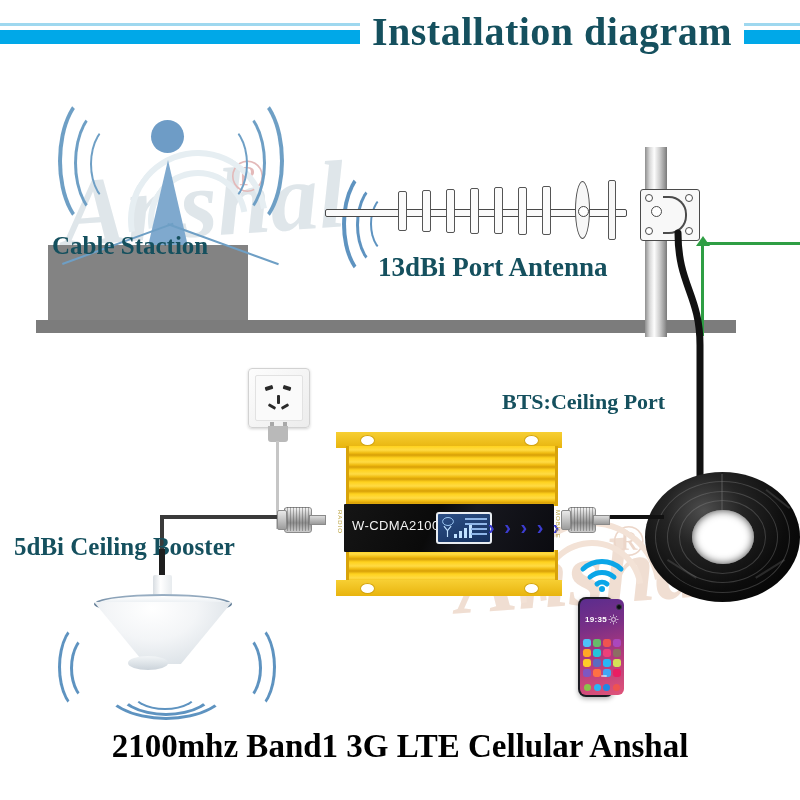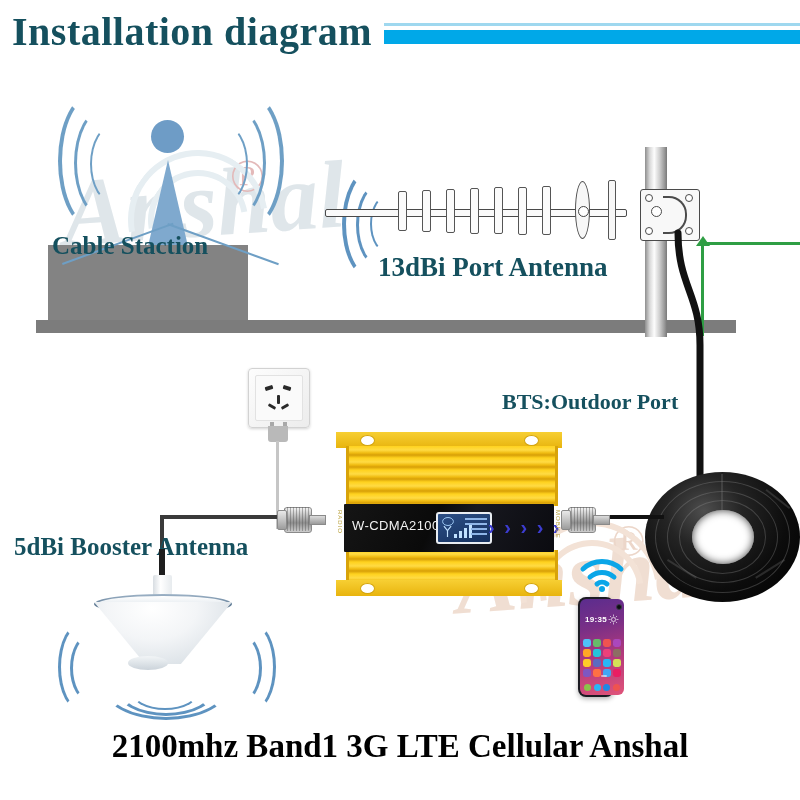--- a/index.html
+++ b/index.html
@@ -3,21 +3,21 @@
 <meta charset="utf-8">
 <style>
   html,body{margin:0;padding:0;background:#ffffff;}
   body{width:800px;height:800px;position:relative;overflow:hidden;
        font-family:"Liberation Serif", serif;}
   .stage{position:absolute;left:0;top:0;width:800px;height:800px;background:#fff;}
 
   
   .hdr-thin{position:absolute;left:0;top:23px;width:800px;height:3px;background:#9fd8ef;}
   .hdr-bar{position:absolute;left:0;top:30px;width:800px;height:14px;background:#00a8e8;}
-  .hdr-title{position:absolute;left:0;top:8px;width:744px;text-align:left;
+  .hdr-title{position:absolute;left:0;top:8px;width:744px;text-align:right;
       font-size:40px;font-weight:bold;color:#15505e;letter-spacing:.5px;
       font-family:"Liberation Serif",serif;line-height:48px;
       text-shadow:0 0 2px #fff,0 0 3px #fff,1px 0 2px #fff,-1px 0 2px #fff;}
   .hdr-title span{background:#fff;padding:0 12px;}
 
   
   .wm{position:absolute;color:#dfe6ea;font-style:italic;font-weight:bold;
       font-family:"Liberation Serif",serif;pointer-events:none;user-select:none;}
   .wm1{left:62px;top:148px;font-size:96px;transform:rotate(-4deg);}
   .wm-r1{position:absolute;left:230px;top:150px;font-size:46px;color:#e3b9b9;}
@@ -271,21 +271,21 @@
     <div class="coil-ring" style="left:10px;top:9px;width:133px;height:110px;"></div>
     <div class="coil-ring" style="left:22px;top:19px;width:109px;height:90px;"></div>
     <div class="coil-ring" style="left:34px;top:28px;width:85px;height:72px;"></div>
     <div class="coil-spoke" style="left:76px;top:2px;width:1.5px;height:36px;"></div>
     <div class="coil-spoke" style="left:20px;top:96px;width:34px;height:1.5px;transform:rotate(32deg);"></div>
     <div class="coil-spoke" style="left:108px;top:96px;width:34px;height:1.5px;transform:rotate(-32deg);"></div>
     <div class="coil-spoke" style="left:118px;top:26px;width:30px;height:1.5px;transform:rotate(38deg);"></div>
     <div class="coil-i"></div>
   </div>
 
-  <div class="lbl" style="left:502px;top:389px;font-size:22px;">BTS:Outdoor Port</div>
+  <div class="lbl" style="left:502px;top:389px;font-size:22px;">BTS:Ceiling Port</div>
 
   <div>
     <div class="sock">
       <div class="sock-in"></div>
       <div class="sock-slot" style="left:16px;top:17px;width:8px;height:4px;transform:rotate(-18deg);border-radius:1px;"></div>
       <div class="sock-slot" style="left:34px;top:17px;width:8px;height:4px;transform:rotate(18deg);border-radius:1px;"></div>
       <div class="sock-slot" style="left:28px;top:26px;width:3px;height:9px;border-radius:1px;"></div>
       <div class="sock-slot" style="left:19px;top:36px;width:8px;height:3px;transform:rotate(30deg);border-radius:1px;"></div>
       <div class="sock-slot" style="left:32px;top:36px;width:8px;height:3px;transform:rotate(-30deg);border-radius:1px;"></div>
     </div>
@@ -343,21 +343,21 @@
   </div>
   <div class="conn" style="left:560px;">
     <div class="conn-body"></div>
       <div class="conn-knurl"></div>
     <div class="conn-nut" style="left:1px;"></div>
     <div class="conn-stem" style="left:33px;width:15px;"></div>
   </div>
 
 
   <div>
-    <div class="lbl" style="left:14px;top:533px;font-size:25px;">5dBi Booster Antenna</div>
+    <div class="lbl" style="left:14px;top:533px;font-size:25px;">5dBi Ceiling Booster</div>
     <div class="ca-stem"></div>
     <div class="ca-neck"></div>
     <div class="ca-top"></div>
     <div class="ca-top2"></div>
     <div class="ca-cone"></div>
     <div class="ca-base"></div>
 
     <div class="arc" style="left:58px;top:622px;width:42px;height:84px;border-width:3.6px;border-left-color:#5e93c0;"></div>
     <div class="arc" style="left:70px;top:634px;width:34px;height:62px;border-width:3px;border-left-color:#5e93c0;"></div>
 

